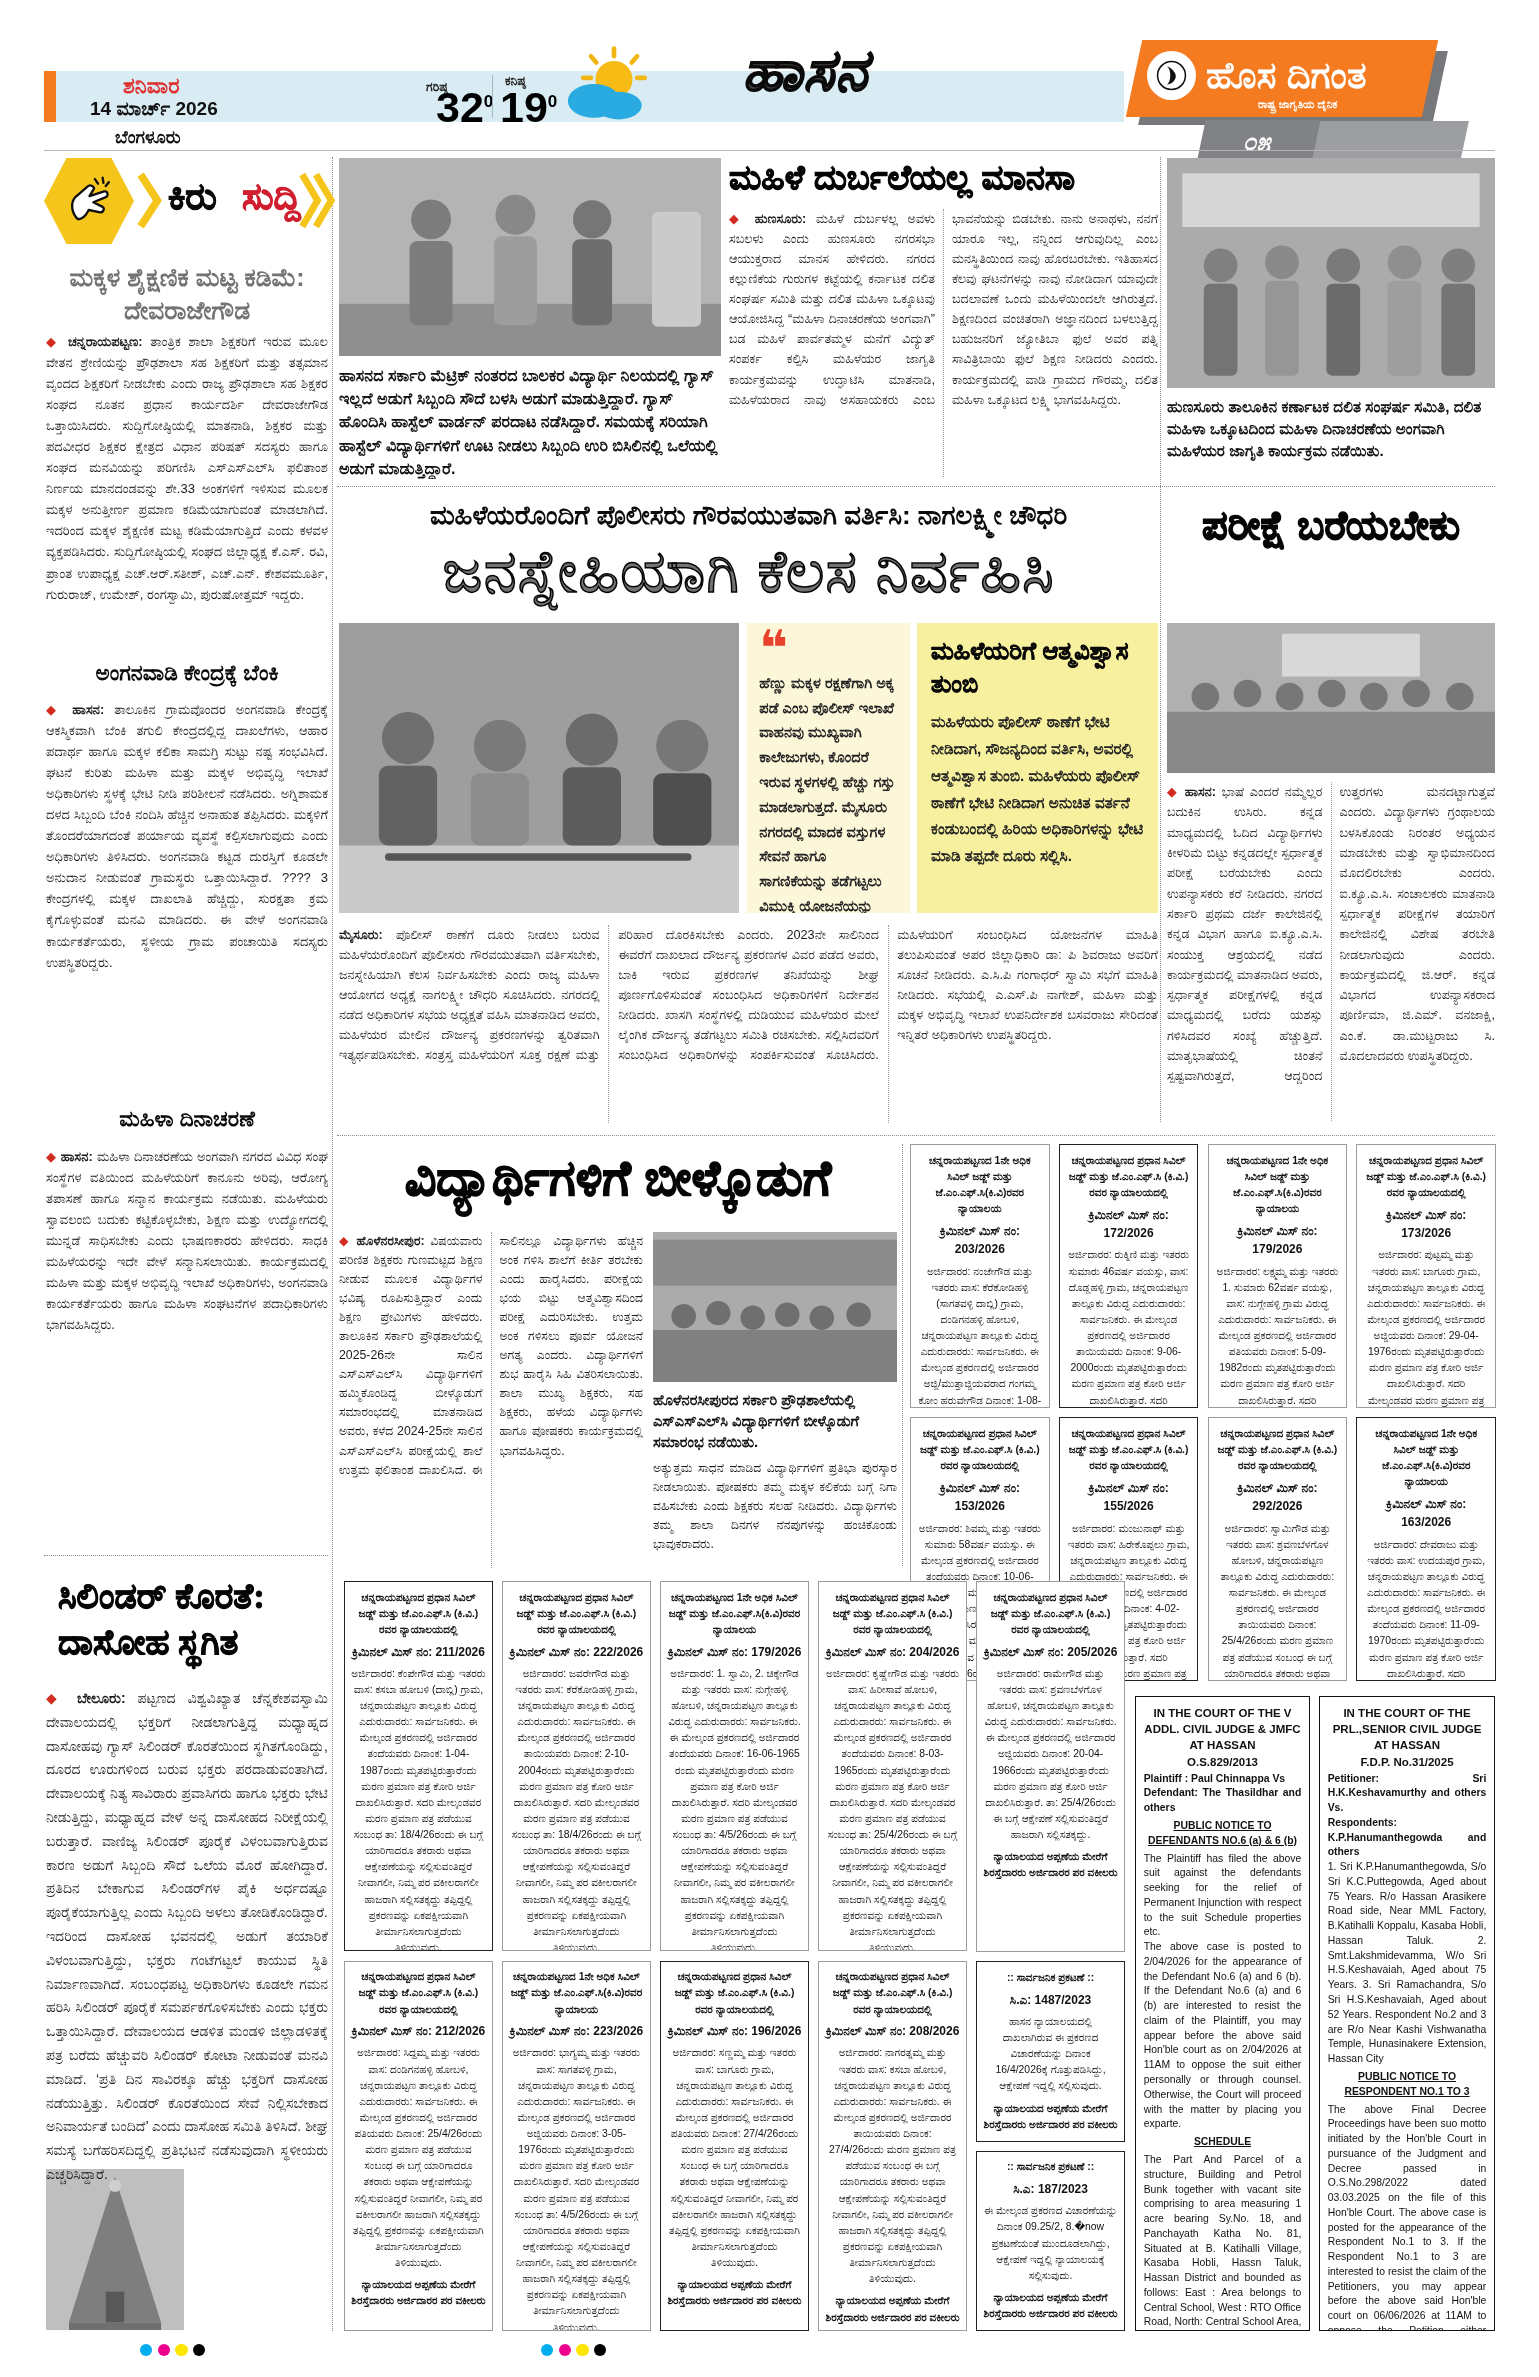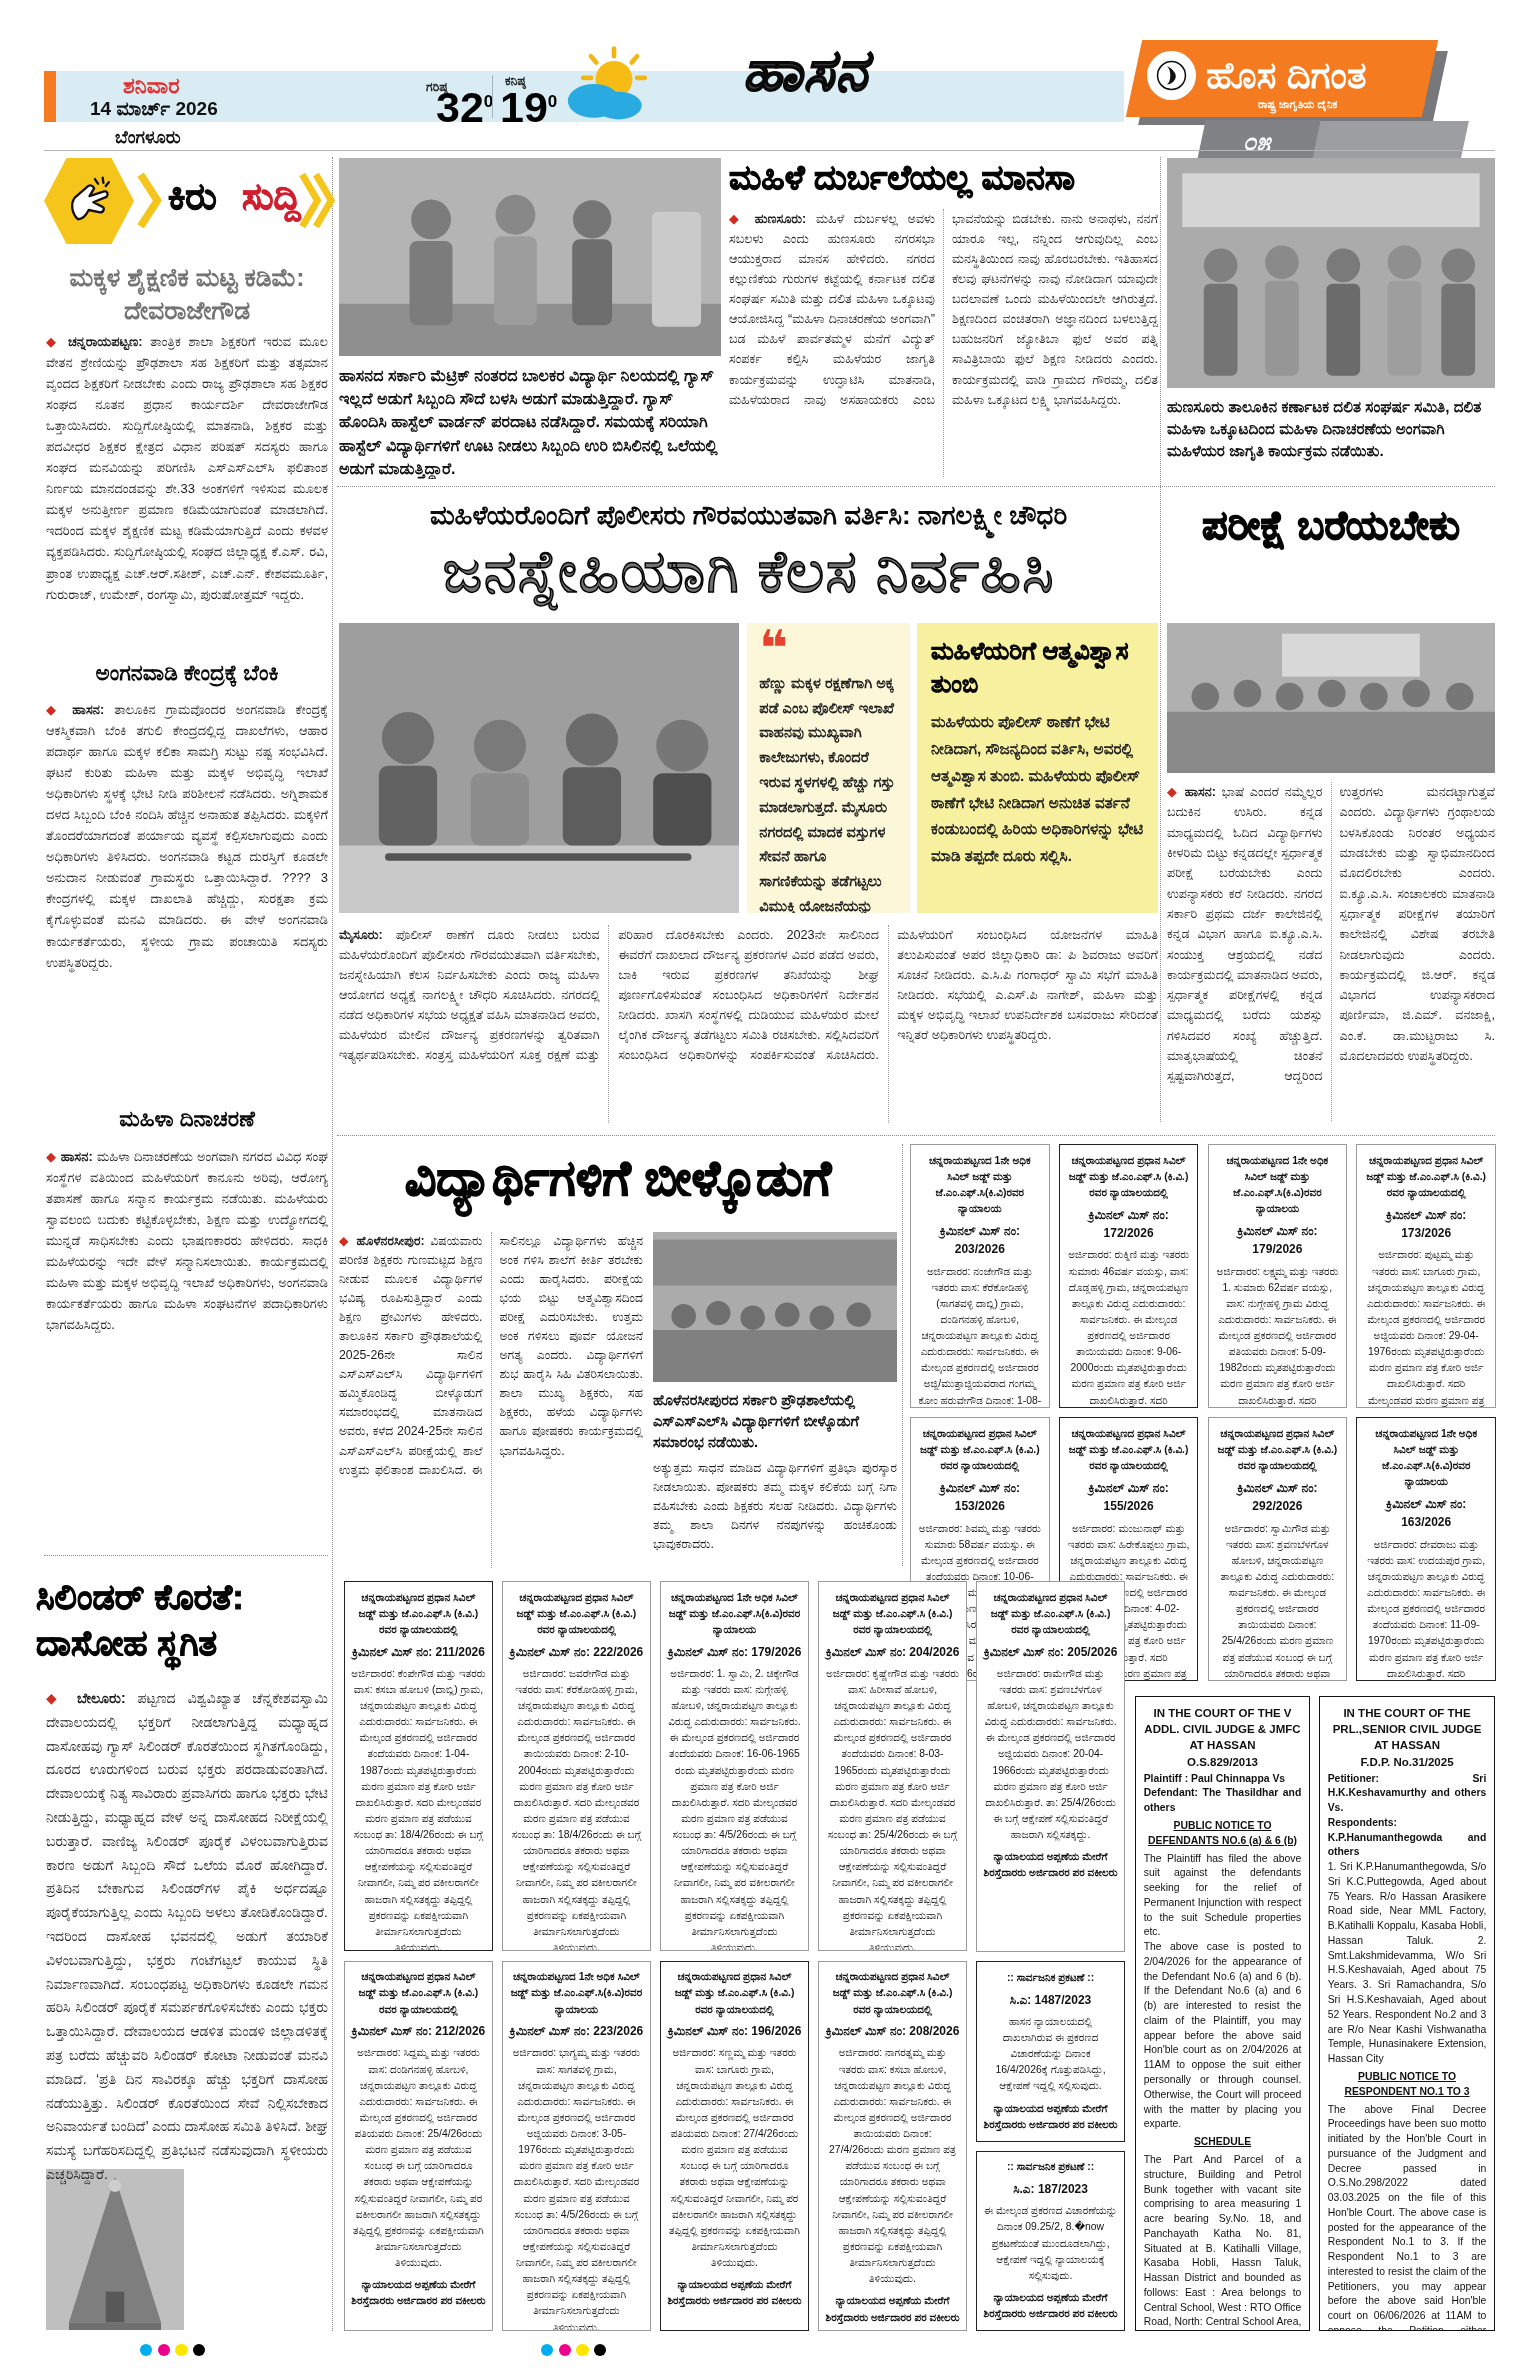--- a/index.html
+++ b/index.html
@@ -165,21 +165,21 @@
   </div>
 
   <div class="abs subhead" style="left:46px;top:1107px;width:282px;">ಮಹಿಳಾ ದಿನಾಚರಣೆ</div>
   <div class="abs body-txt" style="left:46px;top:1146px;width:282px;height:399px;overflow:hidden;">
     <span class="bullet">◆</span> <span class="dateline">ಹಾಸನ:</span>
     <span>ಮಹಿಳಾ ದಿನಾಚರಣೆಯ ಅಂಗವಾಗಿ ನಗರದ ವಿವಿಧ ಸಂಘ ಸಂಸ್ಥೆಗಳ ವತಿಯಿಂದ ಮಹಿಳೆಯರಿಗೆ ಕಾನೂನು ಅರಿವು, ಆರೋಗ್ಯ ತಪಾಸಣೆ ಹಾಗೂ ಸನ್ಮಾನ ಕಾರ್ಯಕ್ರಮ ನಡೆಯಿತು. ಮಹಿಳೆಯರು ಸ್ವಾವಲಂಬಿ ಬದುಕು ಕಟ್ಟಿಕೊಳ್ಳಬೇಕು, ಶಿಕ್ಷಣ ಮತ್ತು ಉದ್ಯೋಗದಲ್ಲಿ ಮುನ್ನಡೆ ಸಾಧಿಸಬೇಕು ಎಂದು ಭಾಷಣಕಾರರು ಹೇಳಿದರು. ಸಾಧಕಿ ಮಹಿಳೆಯರನ್ನು ಇದೇ ವೇಳೆ ಸನ್ಮಾನಿಸಲಾಯಿತು. ಕಾರ್ಯಕ್ರಮದಲ್ಲಿ ಮಹಿಳಾ ಮತ್ತು ಮಕ್ಕಳ ಅಭಿವೃದ್ಧಿ ಇಲಾಖೆ ಅಧಿಕಾರಿಗಳು, ಅಂಗನವಾಡಿ ಕಾರ್ಯಕರ್ತೆಯರು ಹಾಗೂ ಮಹಿಳಾ ಸಂಘಟನೆಗಳ ಪದಾಧಿಕಾರಿಗಳು ಭಾಗವಹಿಸಿದ್ದರು.</span>
   </div>
 
   <div class="abs hr-dot" style="left:44px;top:1555px;width:284px;"></div>
 
-  <div class="abs headline-md" style="left:36px;top:1574px;width:282px;font-size:35px;line-height:1.3;">
+  <div class="abs headline-md" style="left:58px;top:1574px;width:282px;font-size:35px;line-height:1.3;font-family:Liberation Serif, serif;">
     <div>ಸಿಲಿಂಡರ್ ಕೊರತೆ:</div>
     <div>ದಾಸೋಹ ಸ್ಥಗಿತ</div>
   </div>
   <div class="abs body-txt" style="left:46px;top:1687px;width:282px;height:643px;overflow:hidden;font-size:14px;line-height:1.7;">
     <span class="bullet">◆</span> <span class="dateline">ಬೇಲೂರು:</span>
     <span>ಪಟ್ಟಣದ ವಿಶ್ವವಿಖ್ಯಾತ ಚೆನ್ನಕೇಶವಸ್ವಾಮಿ ದೇವಾಲಯದಲ್ಲಿ ಭಕ್ತರಿಗೆ ನೀಡಲಾಗುತ್ತಿದ್ದ ಮಧ್ಯಾಹ್ನದ ದಾಸೋಹವು ಗ್ಯಾಸ್ ಸಿಲಿಂಡರ್ ಕೊರತೆಯಿಂದ ಸ್ಥಗಿತಗೊಂಡಿದ್ದು, ದೂರದ ಊರುಗಳಿಂದ ಬರುವ ಭಕ್ತರು ಪರದಾಡುವಂತಾಗಿದೆ. ದೇವಾಲಯಕ್ಕೆ ನಿತ್ಯ ಸಾವಿರಾರು ಪ್ರವಾಸಿಗರು ಹಾಗೂ ಭಕ್ತರು ಭೇಟಿ ನೀಡುತ್ತಿದ್ದು, ಮಧ್ಯಾಹ್ನದ ವೇಳೆ ಅನ್ನ ದಾಸೋಹದ ನಿರೀಕ್ಷೆಯಲ್ಲಿ ಬರುತ್ತಾರೆ. ವಾಣಿಜ್ಯ ಸಿಲಿಂಡರ್ ಪೂರೈಕೆ ವಿಳಂಬವಾಗುತ್ತಿರುವ ಕಾರಣ ಅಡುಗೆ ಸಿಬ್ಬಂದಿ ಸೌದೆ ಒಲೆಯ ಮೊರೆ ಹೋಗಿದ್ದಾರೆ. ಪ್ರತಿದಿನ ಬೇಕಾಗುವ ಸಿಲಿಂಡರ್‌ಗಳ ಪೈಕಿ ಅರ್ಧದಷ್ಟೂ ಪೂರೈಕೆಯಾಗುತ್ತಿಲ್ಲ ಎಂದು ಸಿಬ್ಬಂದಿ ಅಳಲು ತೋಡಿಕೊಂಡಿದ್ದಾರೆ. ಇದರಿಂದ ದಾಸೋಹ ಭವನದಲ್ಲಿ ಅಡುಗೆ ತಯಾರಿಕೆ ವಿಳಂಬವಾಗುತ್ತಿದ್ದು, ಭಕ್ತರು ಗಂಟೆಗಟ್ಟಲೆ ಕಾಯುವ ಸ್ಥಿತಿ ನಿರ್ಮಾಣವಾಗಿದೆ. ಸಂಬಂಧಪಟ್ಟ ಅಧಿಕಾರಿಗಳು ಕೂಡಲೇ ಗಮನ ಹರಿಸಿ ಸಿಲಿಂಡರ್ ಪೂರೈಕೆ ಸಮರ್ಪಕಗೊಳಿಸಬೇಕು ಎಂದು ಭಕ್ತರು ಒತ್ತಾಯಿಸಿದ್ದಾರೆ. ದೇವಾಲಯದ ಆಡಳಿತ ಮಂಡಳಿ ಜಿಲ್ಲಾಡಳಿತಕ್ಕೆ ಪತ್ರ ಬರೆದು ಹೆಚ್ಚುವರಿ ಸಿಲಿಂಡರ್ ಕೋಟಾ ನೀಡುವಂತೆ ಮನವಿ ಮಾಡಿದೆ. ‘ಪ್ರತಿ ದಿನ ಸಾವಿರಕ್ಕೂ ಹೆಚ್ಚು ಭಕ್ತರಿಗೆ ದಾಸೋಹ ನಡೆಯುತ್ತಿತ್ತು. ಸಿಲಿಂಡರ್ ಕೊರತೆಯಿಂದ ಸೇವೆ ನಿಲ್ಲಿಸಬೇಕಾದ ಅನಿವಾರ್ಯತೆ ಬಂದಿದೆ’ ಎಂದು ದಾಸೋಹ ಸಮಿತಿ ತಿಳಿಸಿದೆ. ಶೀಘ್ರ ಸಮಸ್ಯೆ ಬಗೆಹರಿಸದಿದ್ದಲ್ಲಿ ಪ್ರತಿಭಟನೆ ನಡೆಸುವುದಾಗಿ ಸ್ಥಳೀಯರು ಎಚ್ಚರಿಸಿದ್ದಾರೆ.</span>
     <span class="photo" style="float:left;width:138px;height:184px;margin:6.1px 9.2px 3.1px 0;shape-outside:inset(0);display:block;">
       <svg viewBox="0 0 180 240" preserveAspectRatio="none">
         <rect width="180" height="240" fill="#bfbfbf"></rect>
         <polygon points="90,10 150,200 30,200" fill="#7e7e7e"></polygon>

